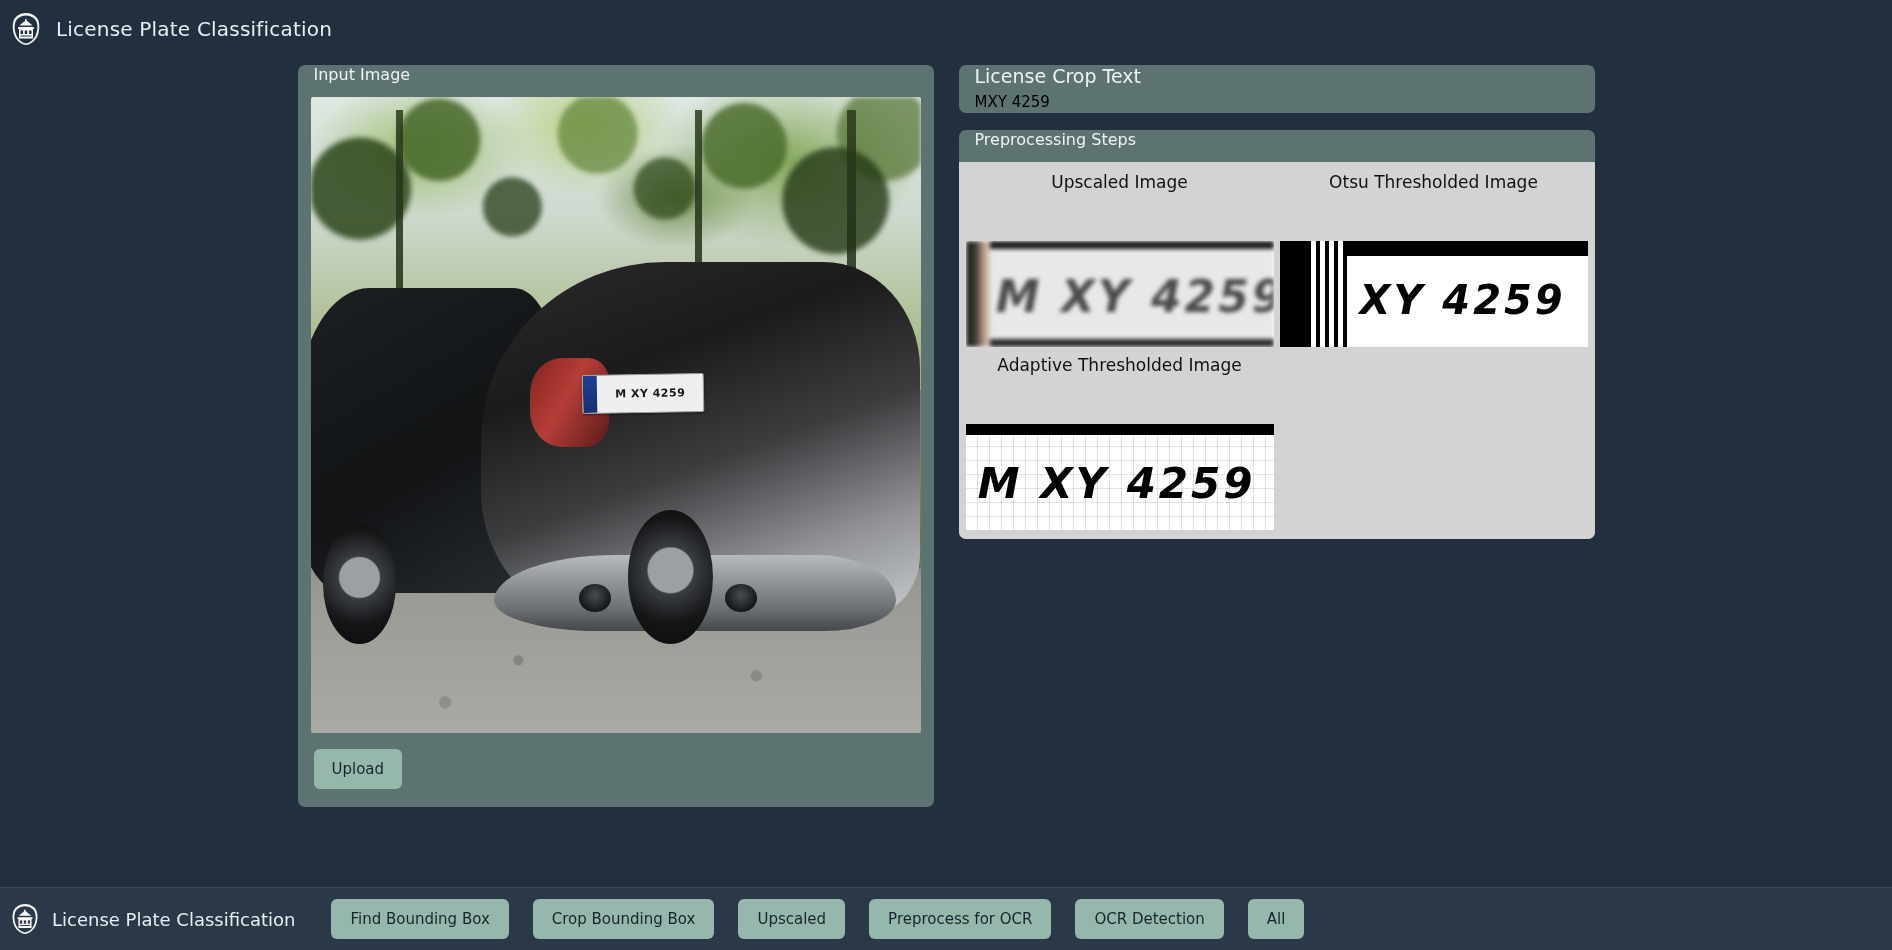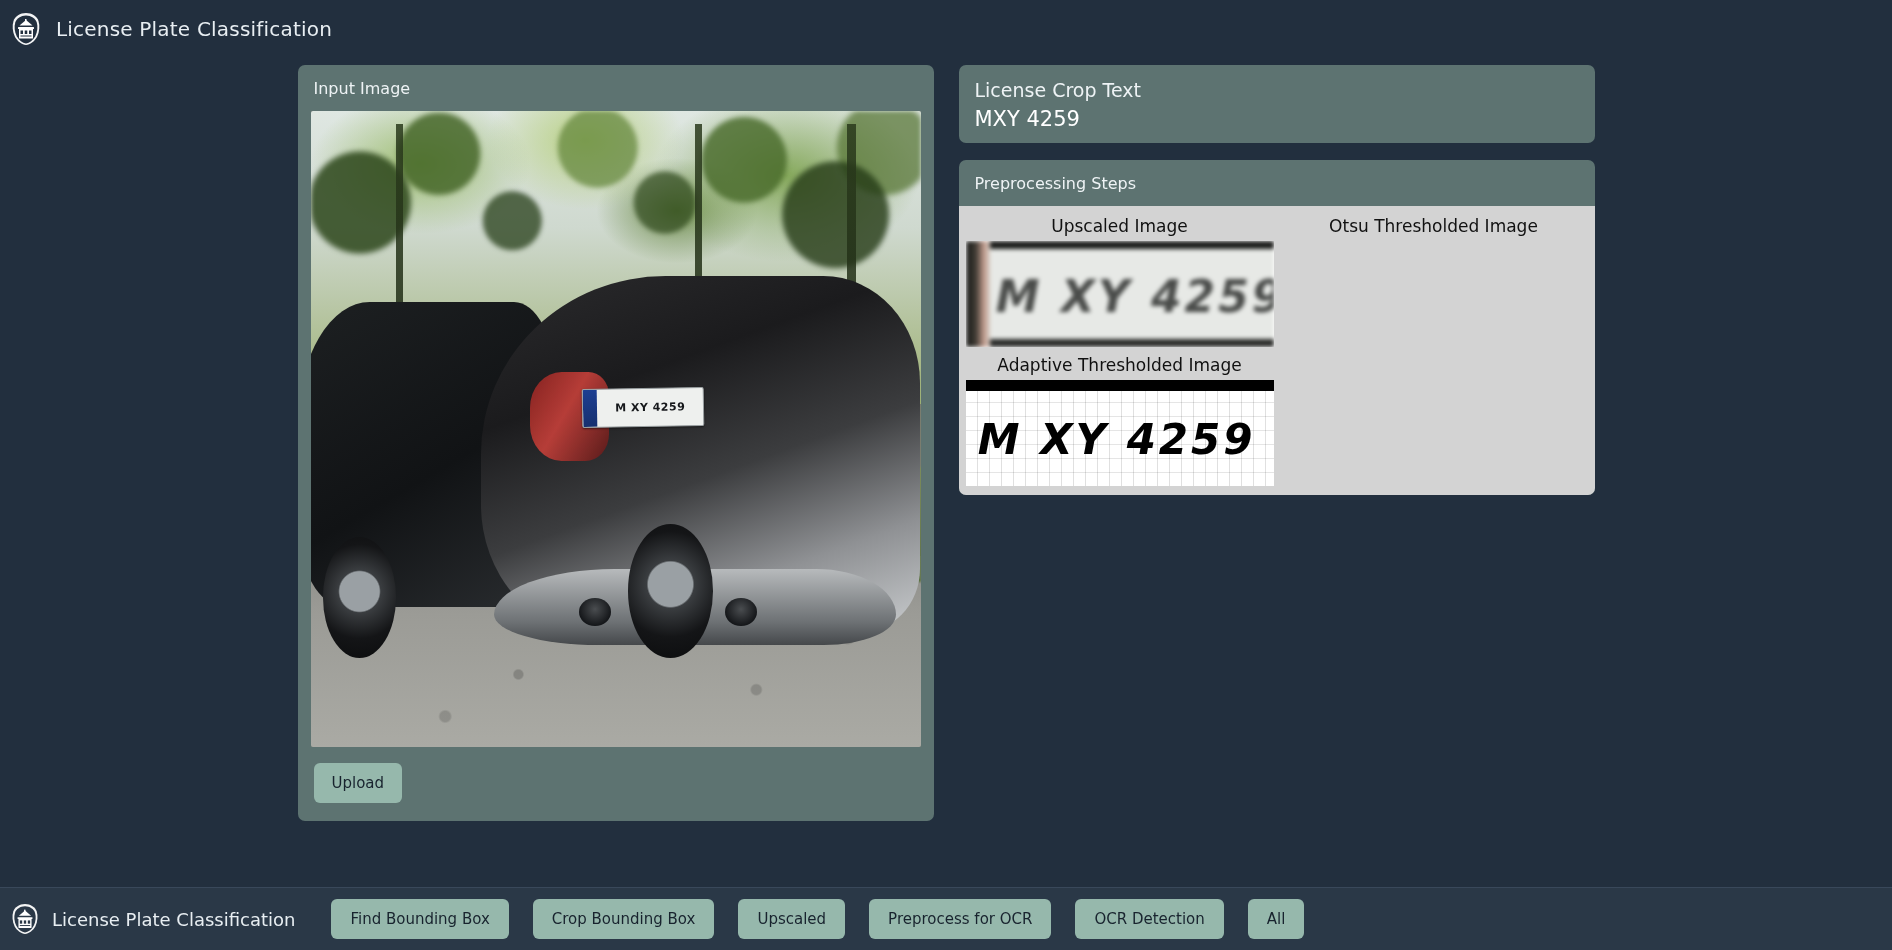--- a/index.html
+++ b/index.html
@@ -43,27 +43,27 @@
   
   .panel {
     background: #5d7371;
     border-radius: 7px;
     overflow: hidden;
     margin-bottom: 17px;
   }
   .panel-title {
     color: #eef3f5;
     font-size: 16px;
-    padding: 14px 16px 13px 16px;
+    padding: 0 16px 13px 16px;
   }
   .panel-title.lg { font-size: 19px; padding-bottom: 6px; }
   .panel-value {
-    color: #ffffff;
-    font-size: 21px;
-    padding: 0 16px 12px 16px;
+    color: #000000;
+    font-size: 15px;
+    padding: 0 16px 2px 16px;
   }
 
   
   .input-card { padding: 0 0 0 0; }
   .photo-frame {
     margin: 0 13px;
     height: 636px;
     border-radius: 2px;
     overflow: hidden;
     position: relative;
@@ -84,21 +84,21 @@
   }
 
   
   .prep-grid {
     background: #d3d3d3;
     padding: 6px 7px 9px 7px;
     display: grid;
     grid-template-columns: 1fr 1fr;
     gap: 4px 6px;
   }
-  .prep-cell { display: flex; flex-direction: column; align-items: center; }
+  .prep-cell { display: flex; flex-direction: column; align-items: center; gap: 44px; }
   .prep-label {
     color: #111;
     font-size: 17px;
     padding: 4px 0 5px 0;
     text-align: center;
   }
   .prep-thumb {
     width: 100%;
     height: 106px;
     overflow: hidden;
@@ -375,20 +375,27 @@
               <div class="body">
                 <div class="txt" style="font-size:44px">M XY 4259</div>
               </div>
             </div>
           </div>
         </div>
 
 
         <div class="prep-cell">
           <div class="prep-label">Otsu Thresholded Image</div>
+          <div class="prep-thumb">
+            <div class="thr otsu">
+              <div class="topbar"></div>
+              <div class="leftdark"></div>
+              <div class="txt" style="font-size:40px;left:26%">XY 4259</div>
+            </div>
+          </div>
         </div>
 
         <div class="prep-cell">
           <div class="prep-label">Adaptive Thresholded Image</div>
           <div class="prep-thumb">
             <div class="thr adaptive">
               <div class="topbar" style="height:10%"></div>
               <div class="noise"></div>
               <div class="txt" style="font-size:42px">M XY 4259</div>
             </div>

